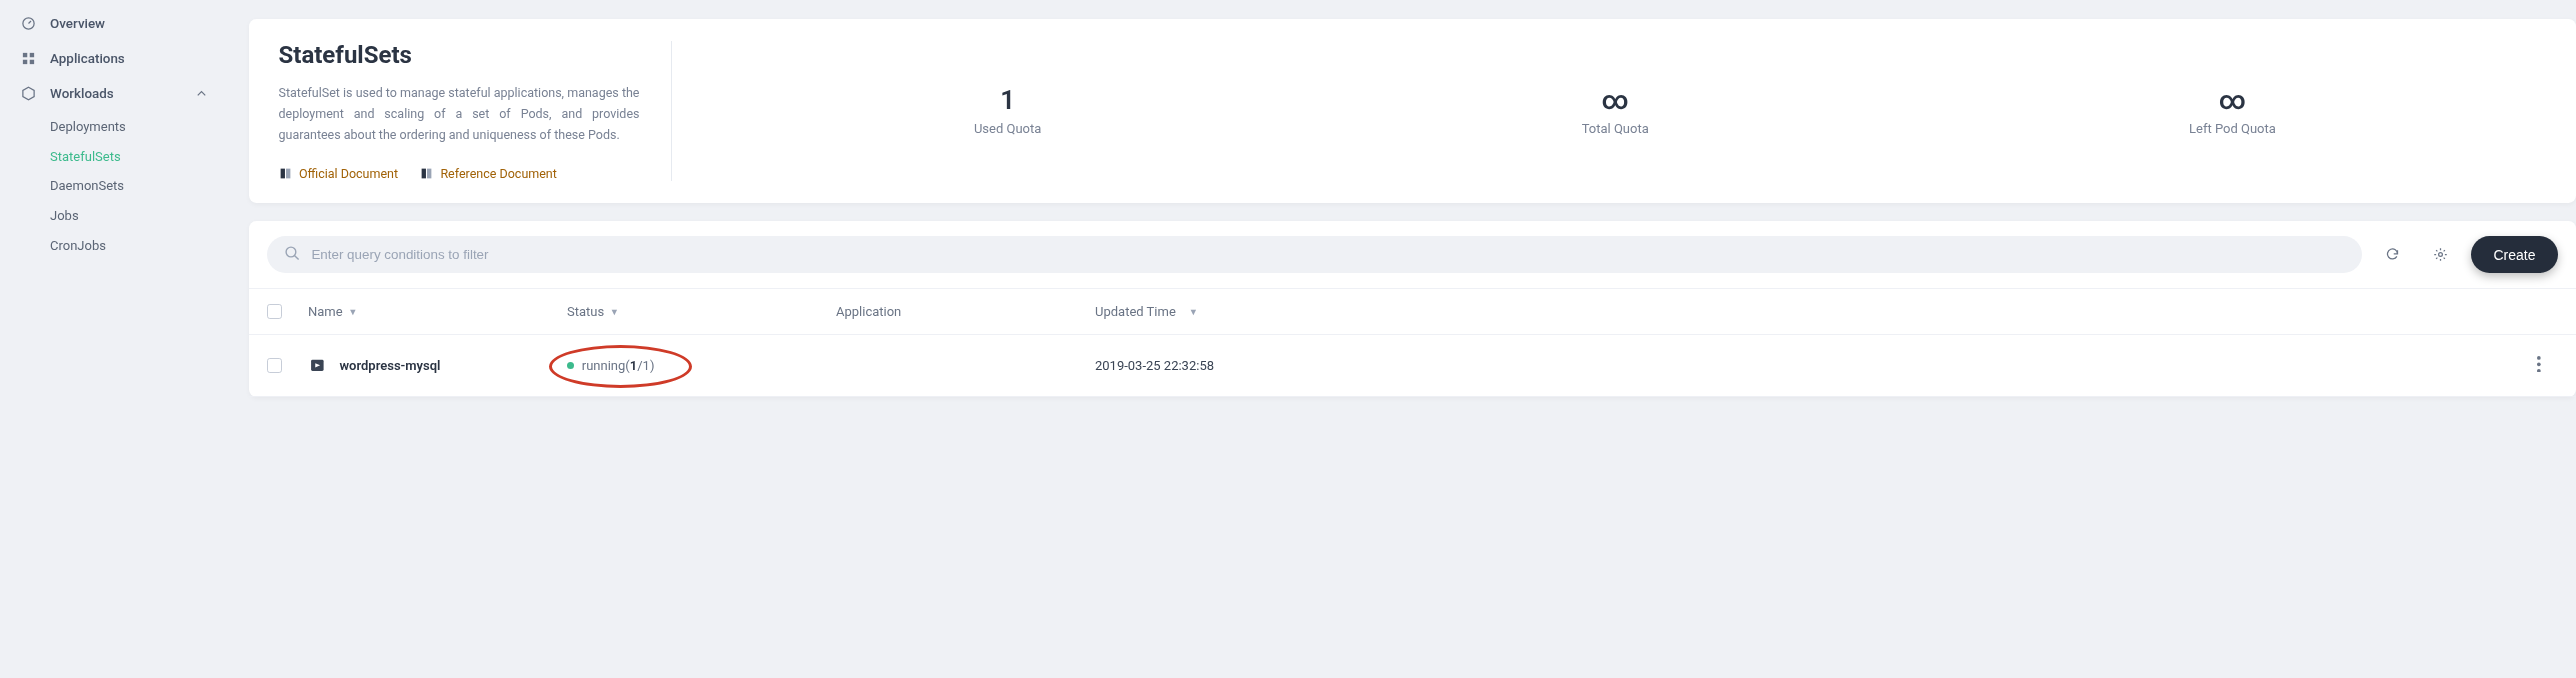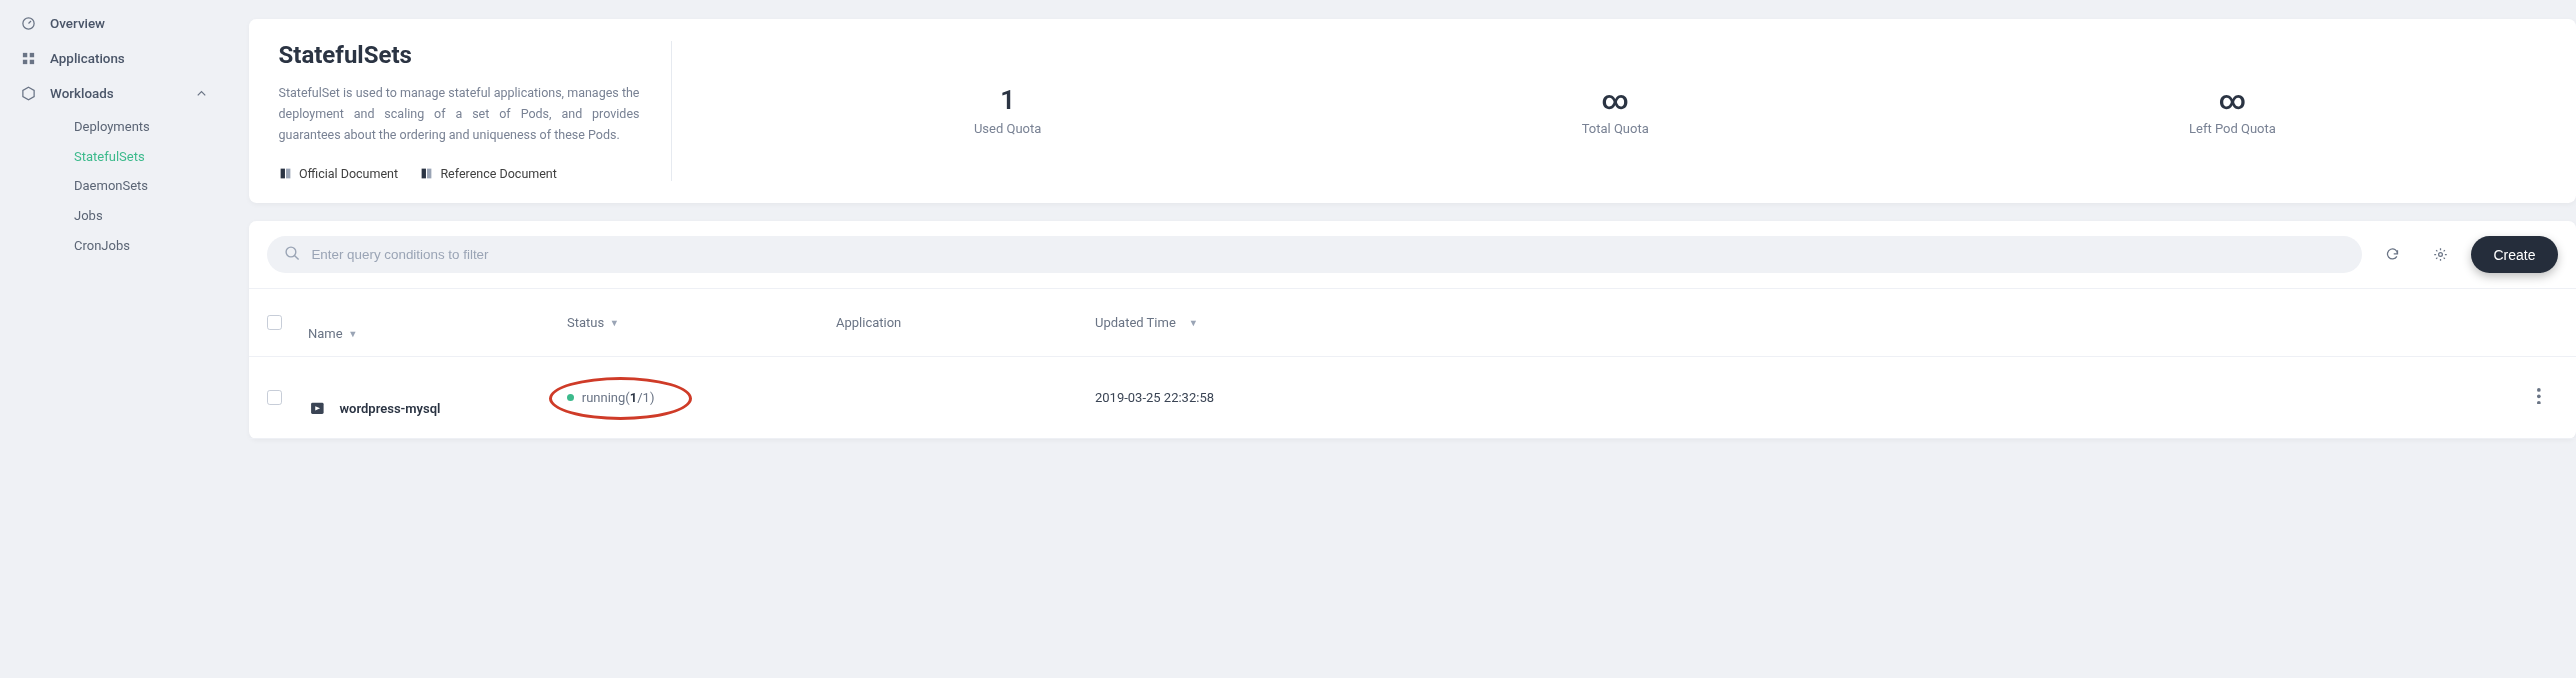--- a/index.html
+++ b/index.html
@@ -34,37 +34,37 @@
   .nav-item {
     display: flex; align-items: center; gap: 13px;
     padding: 9.3px 7.4px; color: #4a5568; font-size: 13.4px;
     cursor: pointer; font-weight: 500;
   }
   .nav-item.section { justify-content: space-between; }
   .nav-item .left { display:flex; align-items:center; gap:13px; }
   .nav-item .ico { width:16.7px; height:16.7px; display:flex; align-items:center; justify-content:center; color:#4a5568; }
   .nav-item .ico svg { width:15px; height:15px; }
   .nav-children { padding-left: 37px; }
-  .nav-child { padding: 7.4px 0; color:#5b6575; font-size:13px; cursor:pointer;margin-left:24px; }
+  .nav-child { padding: 7.4px 0; color:#5b6575; font-size:13px; cursor:pointer; }
   .nav-child.active { color:#3cba8c; }
 
   
   .main { flex:1; padding: 18.5px 0 0 18.5px; }
   .panel {
     background:#ffffff; border-radius:7.4px;
     box-shadow: 0 1.9px 5.6px rgba(0,0,0,0.04);
   }
 
   
   .header-panel { display:flex; padding: 22px 30px; gap: 28px; margin-bottom: 18.5px;}
   .header-left { width: 361px; }
   .header-title { font-size: 24px; font-weight: 700; color:#2b3443; margin-bottom: 13px; }
   .header-desc { color:#798294; line-height: 1.7; font-size: 12.5px; text-align: justify; margin-bottom: 20.4px; }
   .doc-links { display:flex; gap: 22px; }
-  .doc-link { display:flex; align-items:center; gap:7.4px; color:#404040; font-size: 12.5px; cursor:pointer; }
+  .doc-link { display:flex; align-items:center; gap:7.4px; color:#a16207; font-size: 12.5px; cursor:pointer; }
   .doc-link .dico { width:13px; height:13px; }
   .doc-link .dico svg { width:13px; height:13px; }
 
   .header-sep { width:0.9px; background:#e6eaf0; margin: 0 3.7px; }
 
   .quota-row { flex:1; display:flex; justify-content:space-around; align-items:center; }
   .quota-item { text-align:center; }
   .qv { font-size: 26px; font-weight:600; color:#2b3443; margin-bottom:5.6px; }
   .ql { color:#798294; font-size: 13px; }
 
@@ -87,21 +87,21 @@
   .tb-icon svg { width:15px; height:15px; }
   .create-btn {
     background:#252d3b; color:#fff; border:none; border-radius:20.4px;
     padding: 0 22px; height:37px; font-size:14px; font-weight:500;
     cursor:pointer; box-shadow: 0 3.7px 9.3px rgba(0,0,0,0.25);
   }
 
   
   .thead { display:flex; align-items:center; padding: 15px 18.5px; color:#6a7485; font-size:13px; border-bottom:0.9px solid #eef0f5;}
   .col-check { width: 41px; display:flex; align-items:center; }
-  .col-name { flex: 0 0 259px; display:flex; align-items:center; gap:5.6px;margin-top:22px;}
+  .col-name { flex: 0 0 259px; display:flex; align-items:center; gap:5.6px;}
   .col-status { flex: 0 0 269px; display:flex; align-items:center; gap:5.6px;}
   .col-app { flex: 0 0 259px; }
   .col-updated { flex: 0 0 278px; display:flex; align-items:center; gap:13px;}
   .col-actions { margin-left:auto; width:37px; }
   .sort-caret { font-size:9.3px; color:#9aa4b5; }
 
   .checkbox {
     width:15px; height:15px; border:1.4px solid #c7cdd8; border-radius:2.8px;
     display:inline-block; cursor:pointer; background:#fff;
   }

